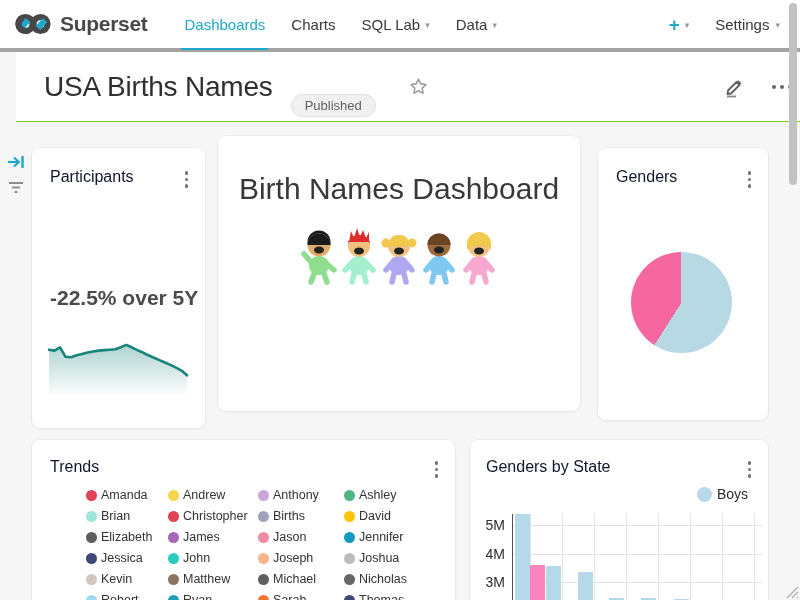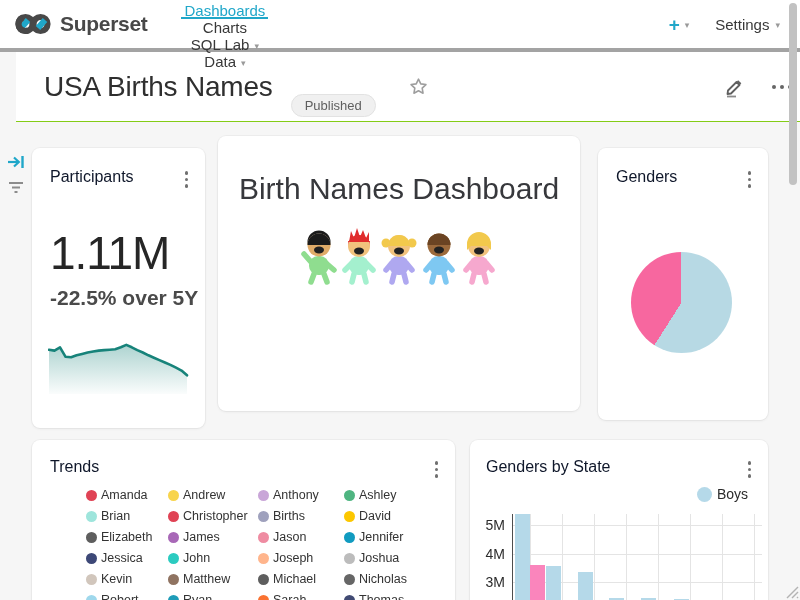--- a/index.html
+++ b/index.html
@@ -4,21 +4,21 @@
 <style>
   * { margin:0; padding:0; box-sizing:border-box; }
   body { font-family:"Liberation Sans", sans-serif; background:#ddd; }
   .app { position:relative; width:800px; height:600px; background:#f6f6f6; overflow:hidden; color:#383838; }
 
   
   .topnav { position:absolute; top:0; left:0; width:800px; height:52px; background:#fff;
             border-bottom:4px solid #a3a3a3; display:flex; align-items:center; padding:0 20px 0 15px; z-index:5; }
   .brand { display:flex; align-items:center; gap:9px; margin-right:24px; }
   .brand-name { font-size:21px; font-weight:bold; color:#484848; letter-spacing:-0.3px; }
-  .nav-items { display:flex; align-items:center; height:44px;flex-direction:column; }
+  .nav-items { display:flex; align-items:center; height:44px; }
   .nav-item { position:relative; height:52px; display:flex; align-items:center; gap:5px;
               padding:0 13px; font-size:15px; color:#383838; cursor:pointer; }
   .nav-item.active { color:#20a7c9; }
   .nav-item.active::after { content:""; position:absolute; left:10px; right:10px; bottom:0; height:2px; background:#20a7c9; }
   .caret { font-size:9px; color:#9a9a9a; transform:translateY(1px); }
   .nav-right { margin-left:auto; display:flex; align-items:center; gap:26px; }
   .plus-btn { display:flex; align-items:center; gap:5px; cursor:pointer; }
   .plus-glyph { color:#20a7c9; font-size:19px; font-weight:bold; line-height:1; }
   .settings { display:flex; align-items:center; gap:6px; font-size:15px; cursor:pointer; }
 
@@ -162,21 +162,20 @@
     </span>
   </div>
 
   <div class="card" id="card-participants">
     <span class="card-title">Participants</span>
     <span class="kebab">
         <i></i>
         <i></i>
         <i></i>
       </span>
-    <span class="big-number">1.11M</span>
     <span class="subheader">-22.5% over 5Y</span>
     <svg class="sparkline" id="sparkline" width="141" height="58" viewBox="0 0 141 58">
       <defs>
         <linearGradient id="sparkfill" x1="0" y1="0" x2="0" y2="1">
           <stop offset="0" stop-color="#17837a" stop-opacity="0.35"></stop>
           <stop offset="1" stop-color="#17837a" stop-opacity="0.02"></stop>
         </linearGradient>
       </defs>
       <path id="spark-area" fill="url(#sparkfill)" d="M1.0,13.7 L6.5,14.6 L12.0,11.3 L17.6,20.8 L23.1,21.2 L28.6,19.3 L34.1,17.9 L39.6,16.5 L45.2,15.5 L50.7,14.6 L56.2,14.1 L61.7,13.7 L67.2,13.2 L72.8,11.3 L78.3,8.9 L83.8,11.3 L89.3,14.1 L94.8,16.5 L100.4,19.3 L105.9,21.7 L111.4,24.1 L116.9,26.5 L122.4,28.9 L128.0,31.7 L133.5,34.6 L139.0,39.3 L139,58 L1,58 Z"></path>
       <path id="spark-line" fill="none" stroke-width="2.6" stroke-linejoin="round" stroke-linecap="round" d="M1.0,13.7 L6.5,14.6 L12.0,11.3 L17.6,20.8 L23.1,21.2 L28.6,19.3 L34.1,17.9 L39.6,16.5 L45.2,15.5 L50.7,14.6 L56.2,14.1 L61.7,13.7 L67.2,13.2 L72.8,11.3 L78.3,8.9 L83.8,11.3 L89.3,14.1 L94.8,16.5 L100.4,19.3 L105.9,21.7 L111.4,24.1 L116.9,26.5 L122.4,28.9 L128.0,31.7 L133.5,34.6 L139.0,39.3" stroke="#17837a"></path>

